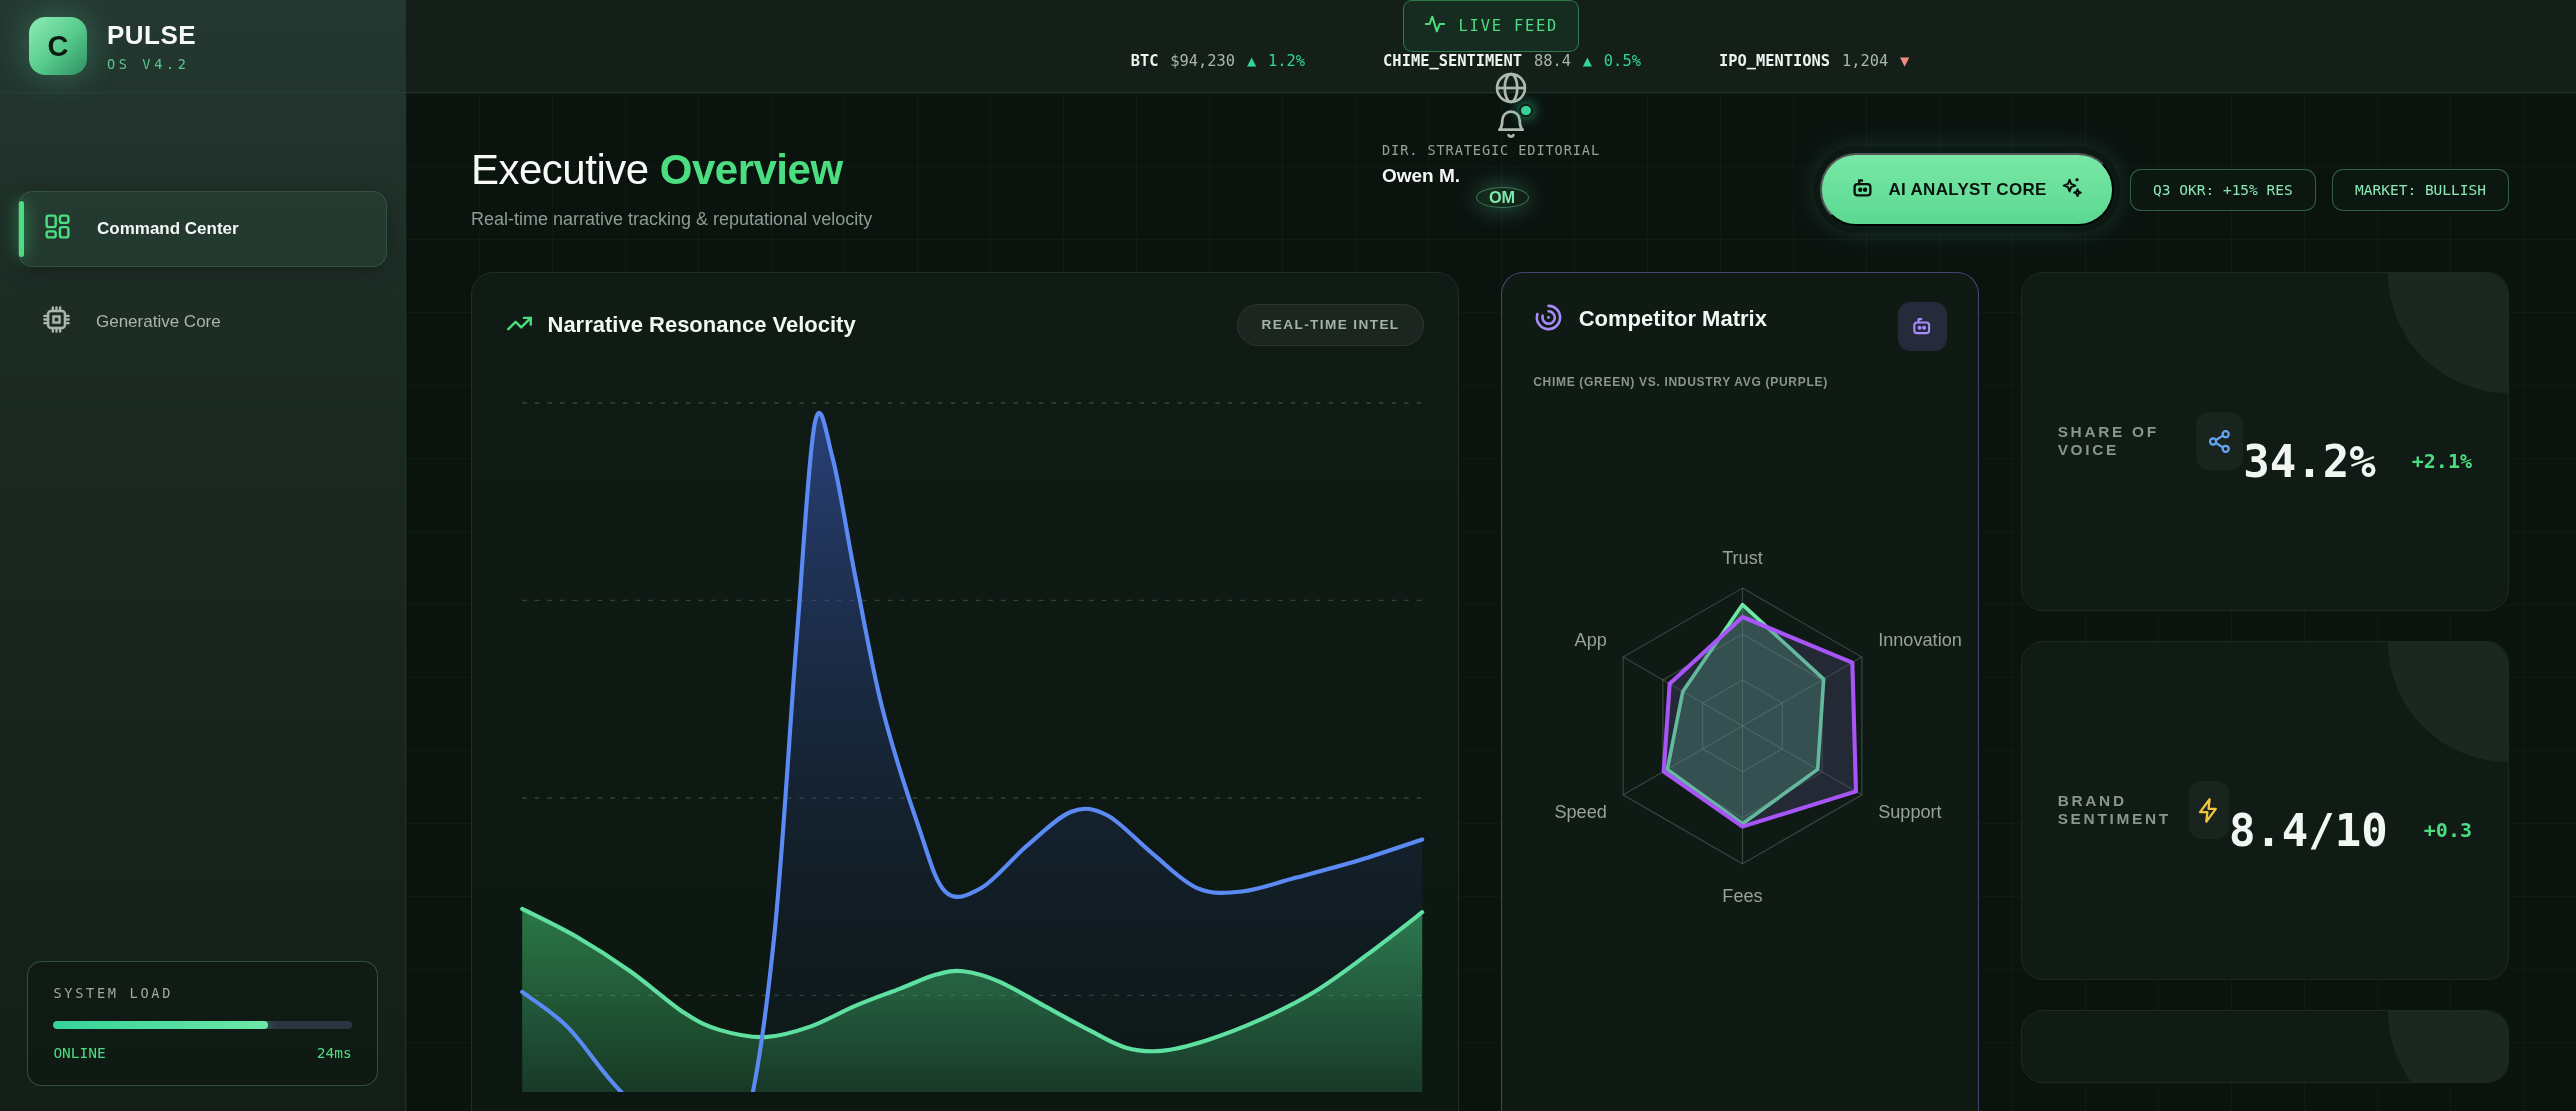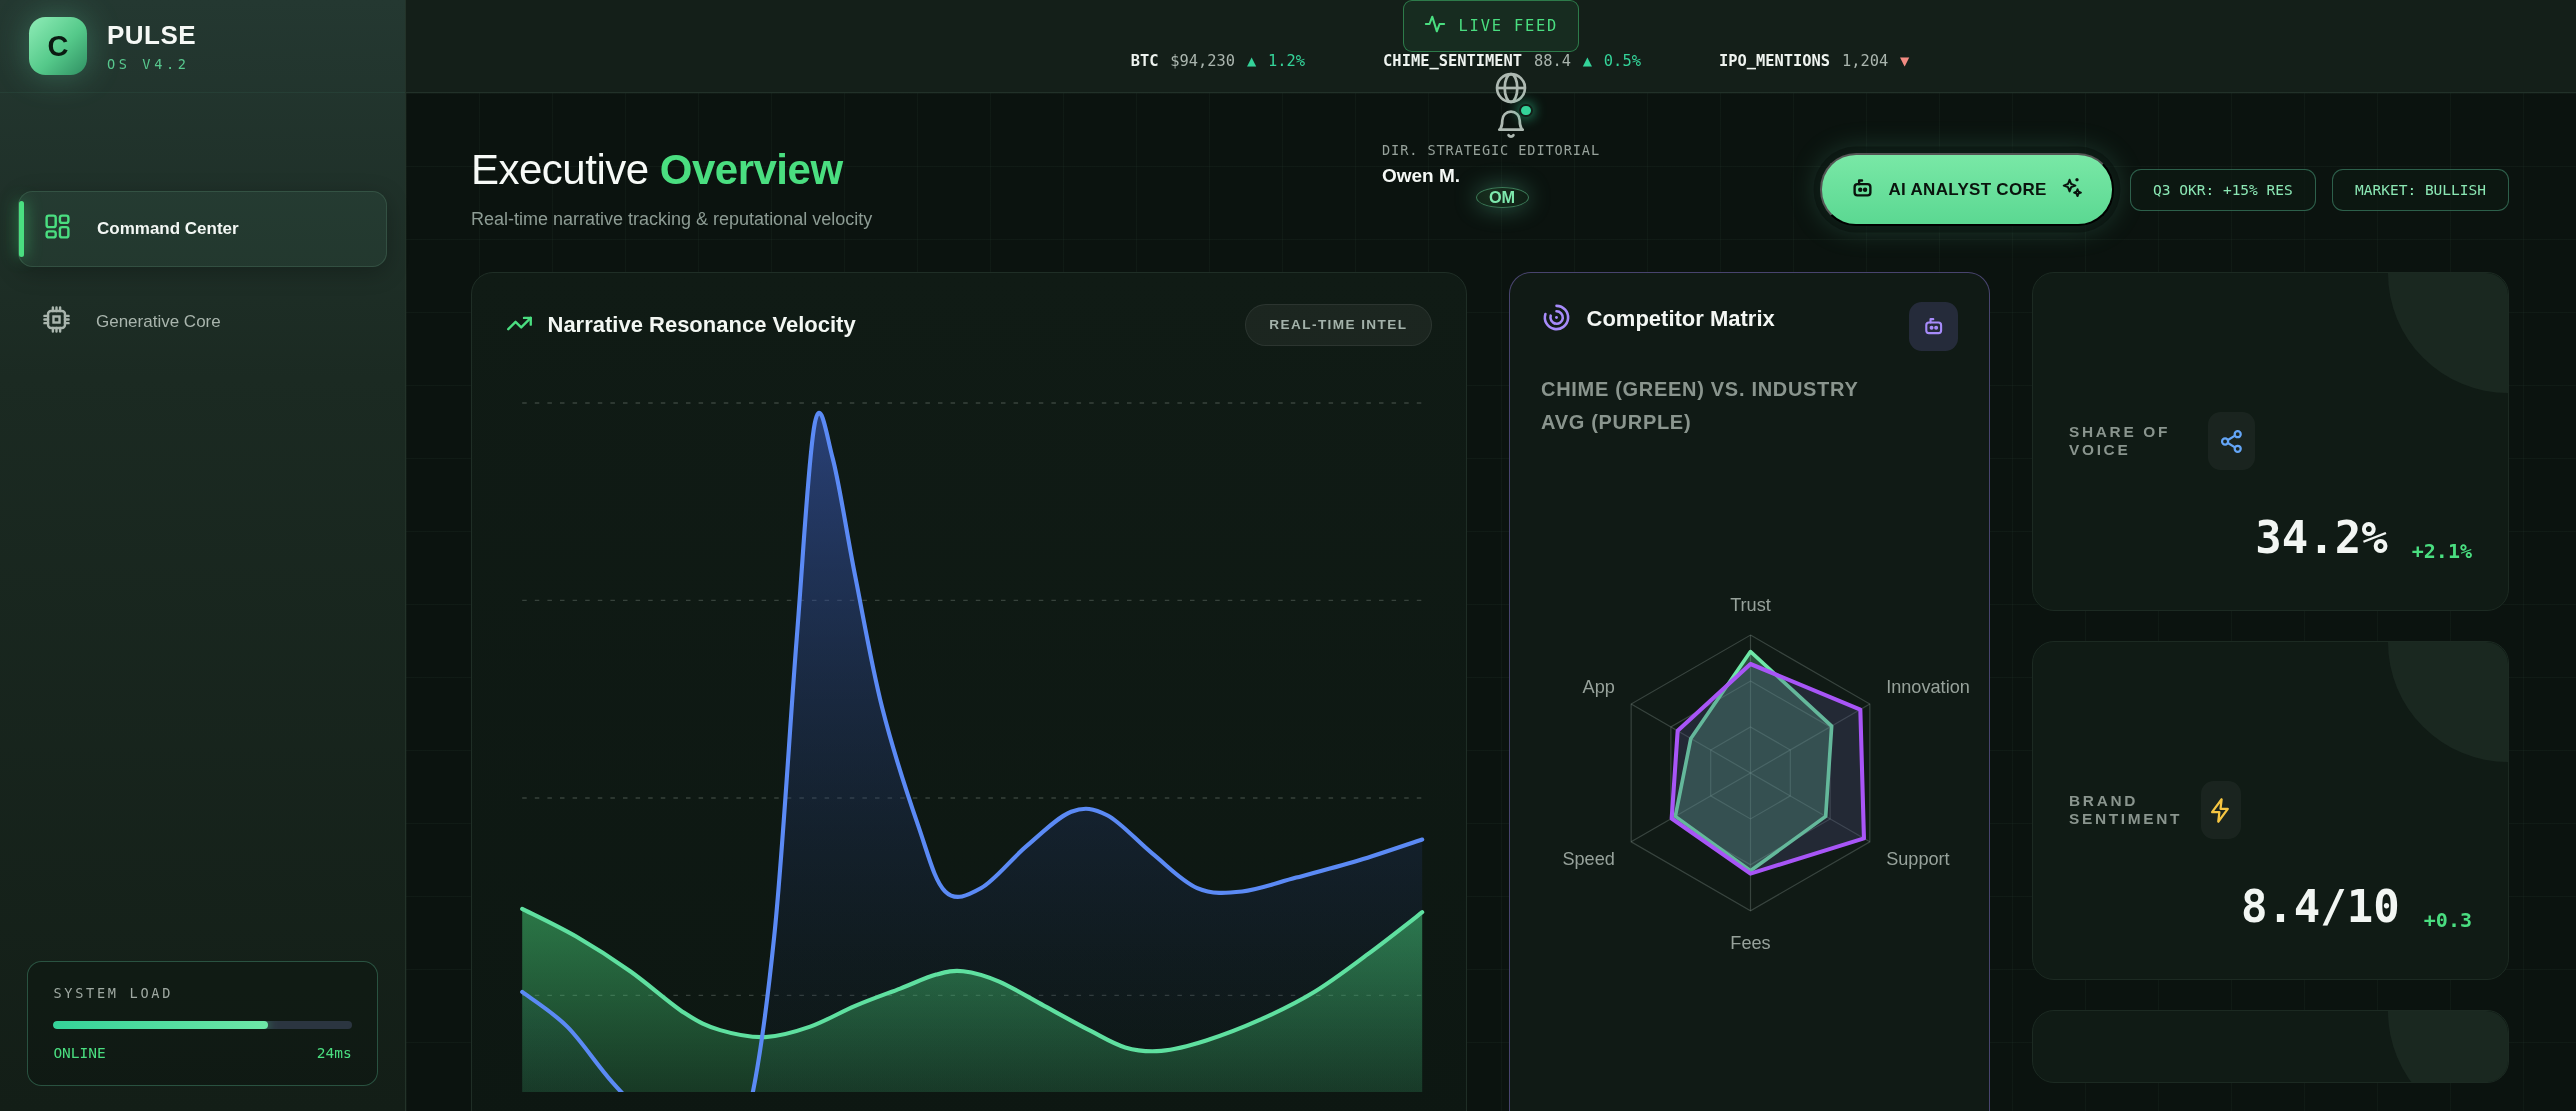--- a/index.html
+++ b/index.html
@@ -109,37 +109,37 @@
   
   .comp-card { width:481px; height:871px; padding:29px 31px;
     border:1.4px solid rgba(142,120,220,0.45); background:#101a15; }
   .comp-head { display:flex; align-items:flex-start; justify-content:space-between;gap:46px; }
   .comp-title-wrap { display:flex; align-items:center; gap:14.5px; }
   .comp-title-wrap svg { width:31px; height:31px; color:#a78bfa; }
   .comp-title { font-size:22px; font-weight:700; color:#f3f6f3; }
   .comp-bot { width:49px; height:49px; border-radius:12.7px; background:#252b3a;
     display:flex; align-items:center; justify-content:center; color:#a78bfa; cursor:pointer; }
   .comp-bot svg { width:25.4px; height:25.4px; }
-  .comp-sub { margin-top:22px; font-size:20px; font-weight:700; letter-spacing:0.7px;
+  .comp-sub { margin-top:22px; font-size:12px; font-weight:700; letter-spacing:0.7px;
     color:#8a958e; line-height:1.65; max-width:363px; }
   .radar-wrap { margin-top:116px; }
 
   
   .kpi-col { flex:1; display:flex; flex-direction:column; gap:30px; }
   .kpi-card { height:339px; padding:47px 36px; background:#101b15; border:0.9px solid #1c2a22;
     border-radius:22px; position:relative; overflow:hidden; display:flex;
     flex-direction:row; justify-content:center; }
   .corner-decor { position:absolute; top:0; right:0; width:120px; height:120px;
     background:#1a2820; border-radius:0 22px 0 100%; }
   .kpi-row { display:flex; align-items:center; justify-content:space-between; }
   .kpi-label { font-size:15.4px; font-weight:700; letter-spacing:2.7px; color:#8a958e; }
   .kpi-icon { width:58px; height:58px; border-radius:12.7px; background:rgba(255,255,255,0.045);
     display:flex; align-items:center; justify-content:center; cursor:pointer; }
   .kpi-icon svg { width:27px; height:27px; }
-  .kpi-value-row { display:flex; align-items:flex-end; gap:24px; margin-top:40px; }
+  .kpi-value-row { display:flex; align-items:center; gap:36px; margin-top:40px; }
   .kpi-value { font-family:"DejaVu Sans Mono",monospace; font-weight:700; font-size:44px; color:#f2f6f3; }
   .kpi-delta { font-family:"DejaVu Sans Mono",monospace; font-weight:700; font-size:20px; color:#4ade80; }
   .kpi-stub { flex:1; min-height:73px; background:#101b15; border:0.9px solid #1c2a22;
     border-radius:22px; position:relative; overflow:hidden; height:200px; }
 </style>
 </head>
 <body>
 
 <aside class="sidebar">
   <div class="logo-row">

